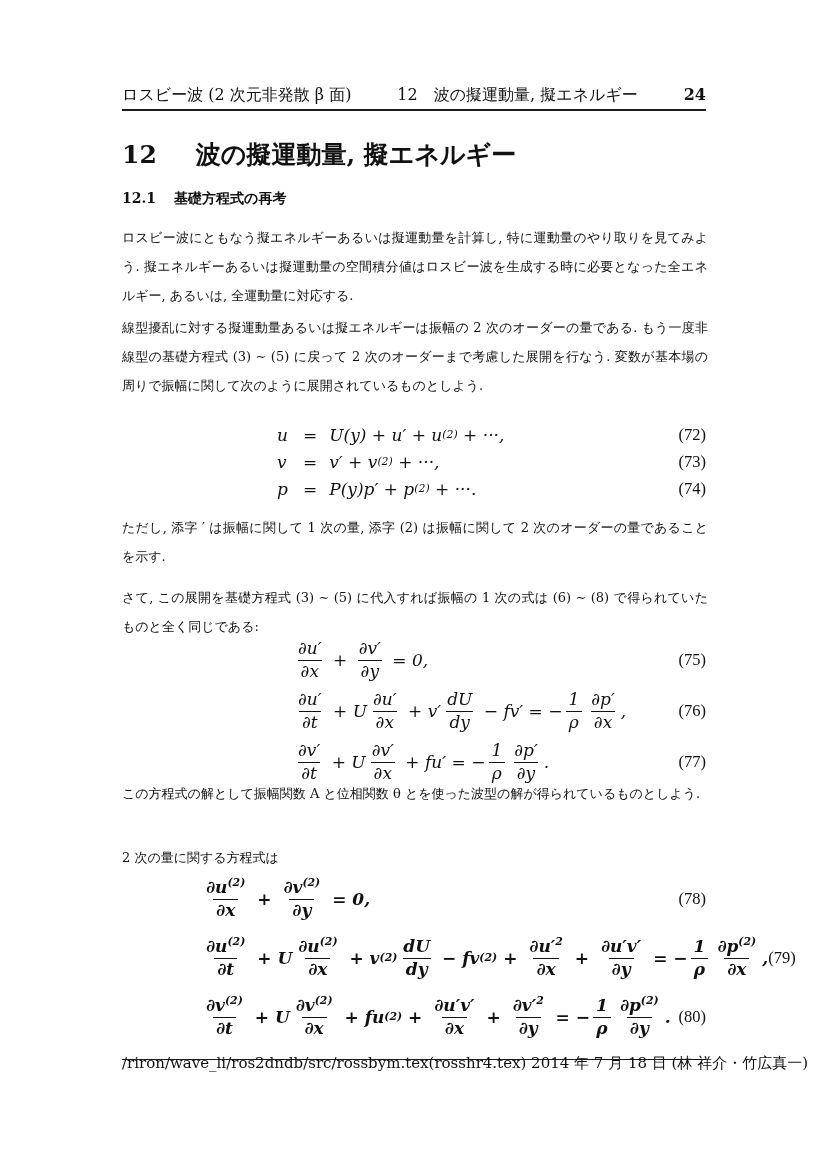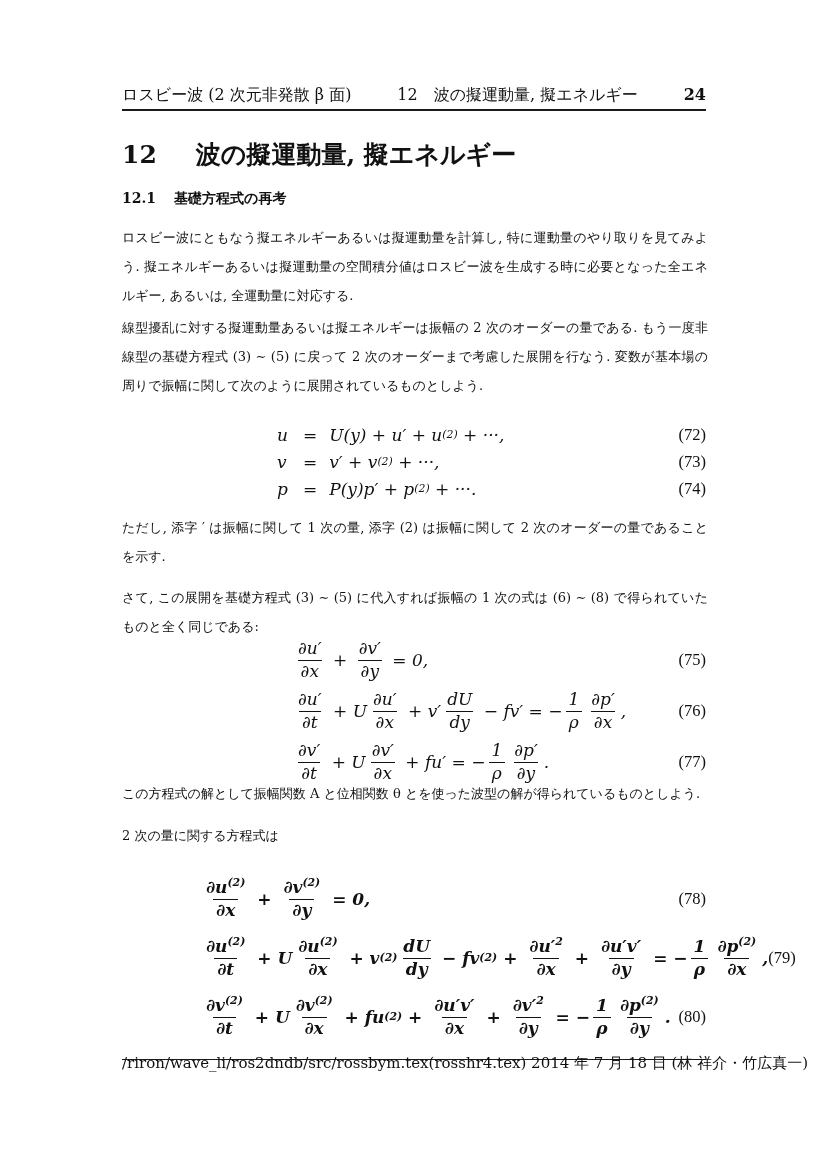--- a/index.html
+++ b/index.html
@@ -40,21 +40,21 @@
   
   p.body-par {
     position: absolute; left: 122px; width: 586px; margin: 0;
     font-size: 13px; line-height: 29px; text-align: justify;
   }
   #p1 { top: 223px; }
   #p2 { top: 313px; }
   #p3 { top: 513px; }
   #p4 { top: 583px; }
   #p5 { top: 779px; }
-  #p6 { top: 821px; }
+  #p6 { top: 843px; }
   
   .eq-block { position: absolute; left: 122px; width: 584px; }
   #eq-group-1 { top: 421px; }
   #eq-group-2 { top: 638px; }
   #eq-group-3 { top: 876px; }
   .eq-row {
     display: flex; align-items: center;
     font-size: 17px;
   }
   .eq-math { font-style: italic; display: inline-flex; align-items: center; white-space: pre; }

